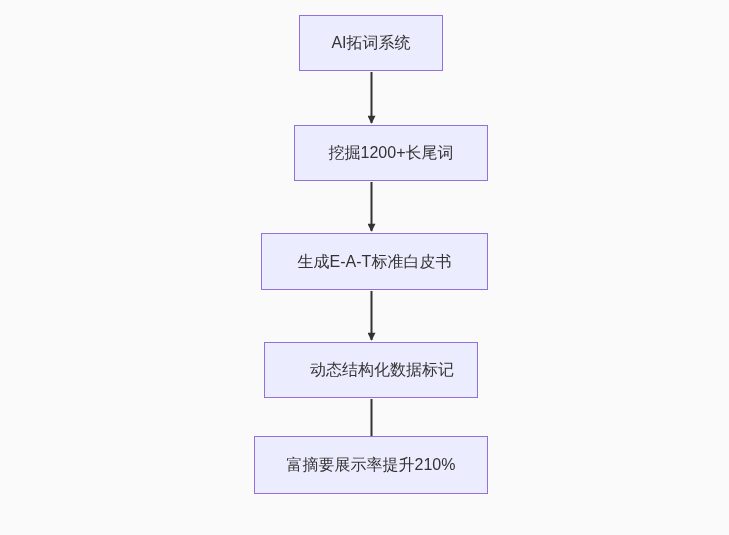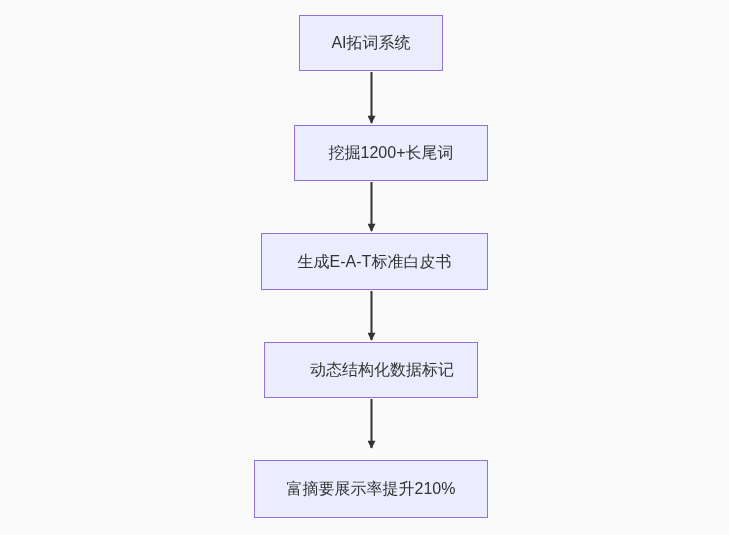--- a/index.html
+++ b/index.html
@@ -26,21 +26,21 @@
     align-items: center;
     justify-content: center;
     text-align: center;
     line-height: 1.2;
     white-space: nowrap;
   }
   .n1 { left: 299px; top: 15px;  width: 144px; height: 56px; }
   .n2 { left: 274px; top: 125px; width: 194px; height: 56px; margin-left: 20px; }
   .n3 { left: 261px; top: 233px; width: 227px; height: 57px; }
   .n4 { left: 264px; top: 342px; width: 214px; height: 56px; padding-left: 22px; }
-  .n5 { left: 254px; top: 460px; width: 234px; height: 58px; }
+  .n5 { left: 254px; top: 436px; width: 234px; height: 58px; }
   .edge-layer {
     position: absolute;
     left: 0; top: 0;
     width: 729px; height: 535px;
     pointer-events: none;
   }
   .edge-path {
     stroke: #333333;
     stroke-width: 2px;
     fill: none;

